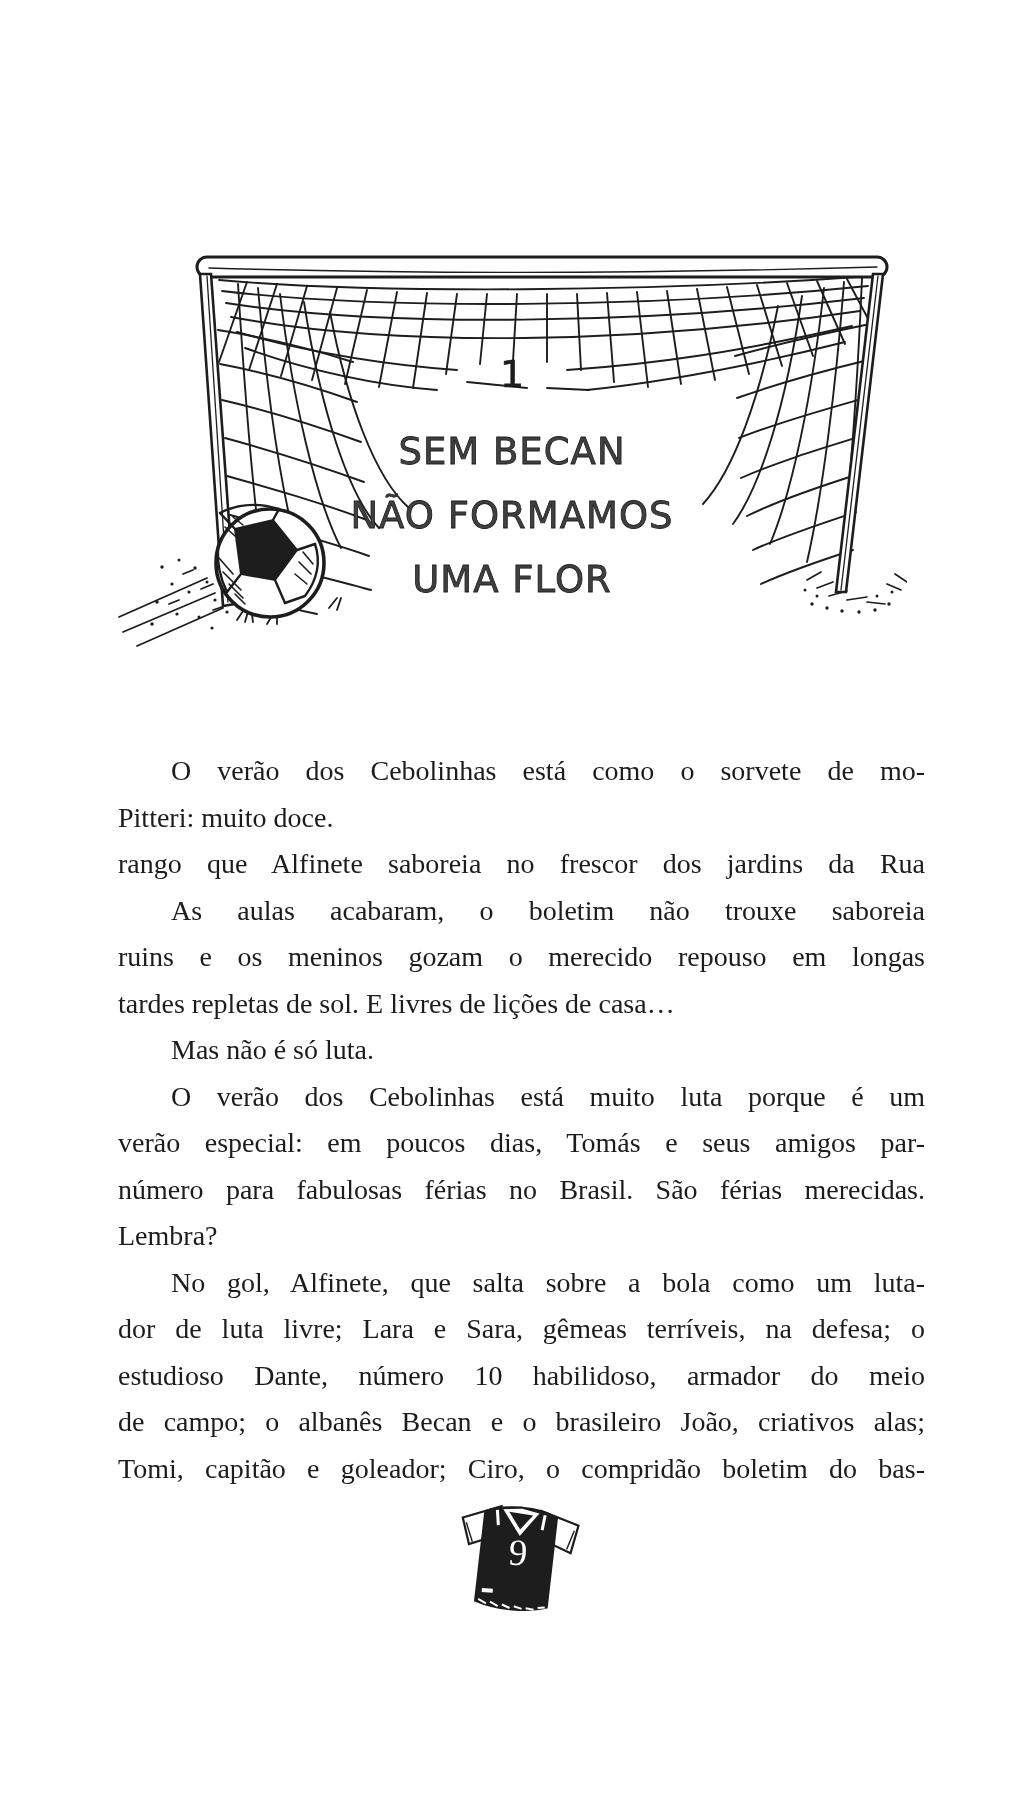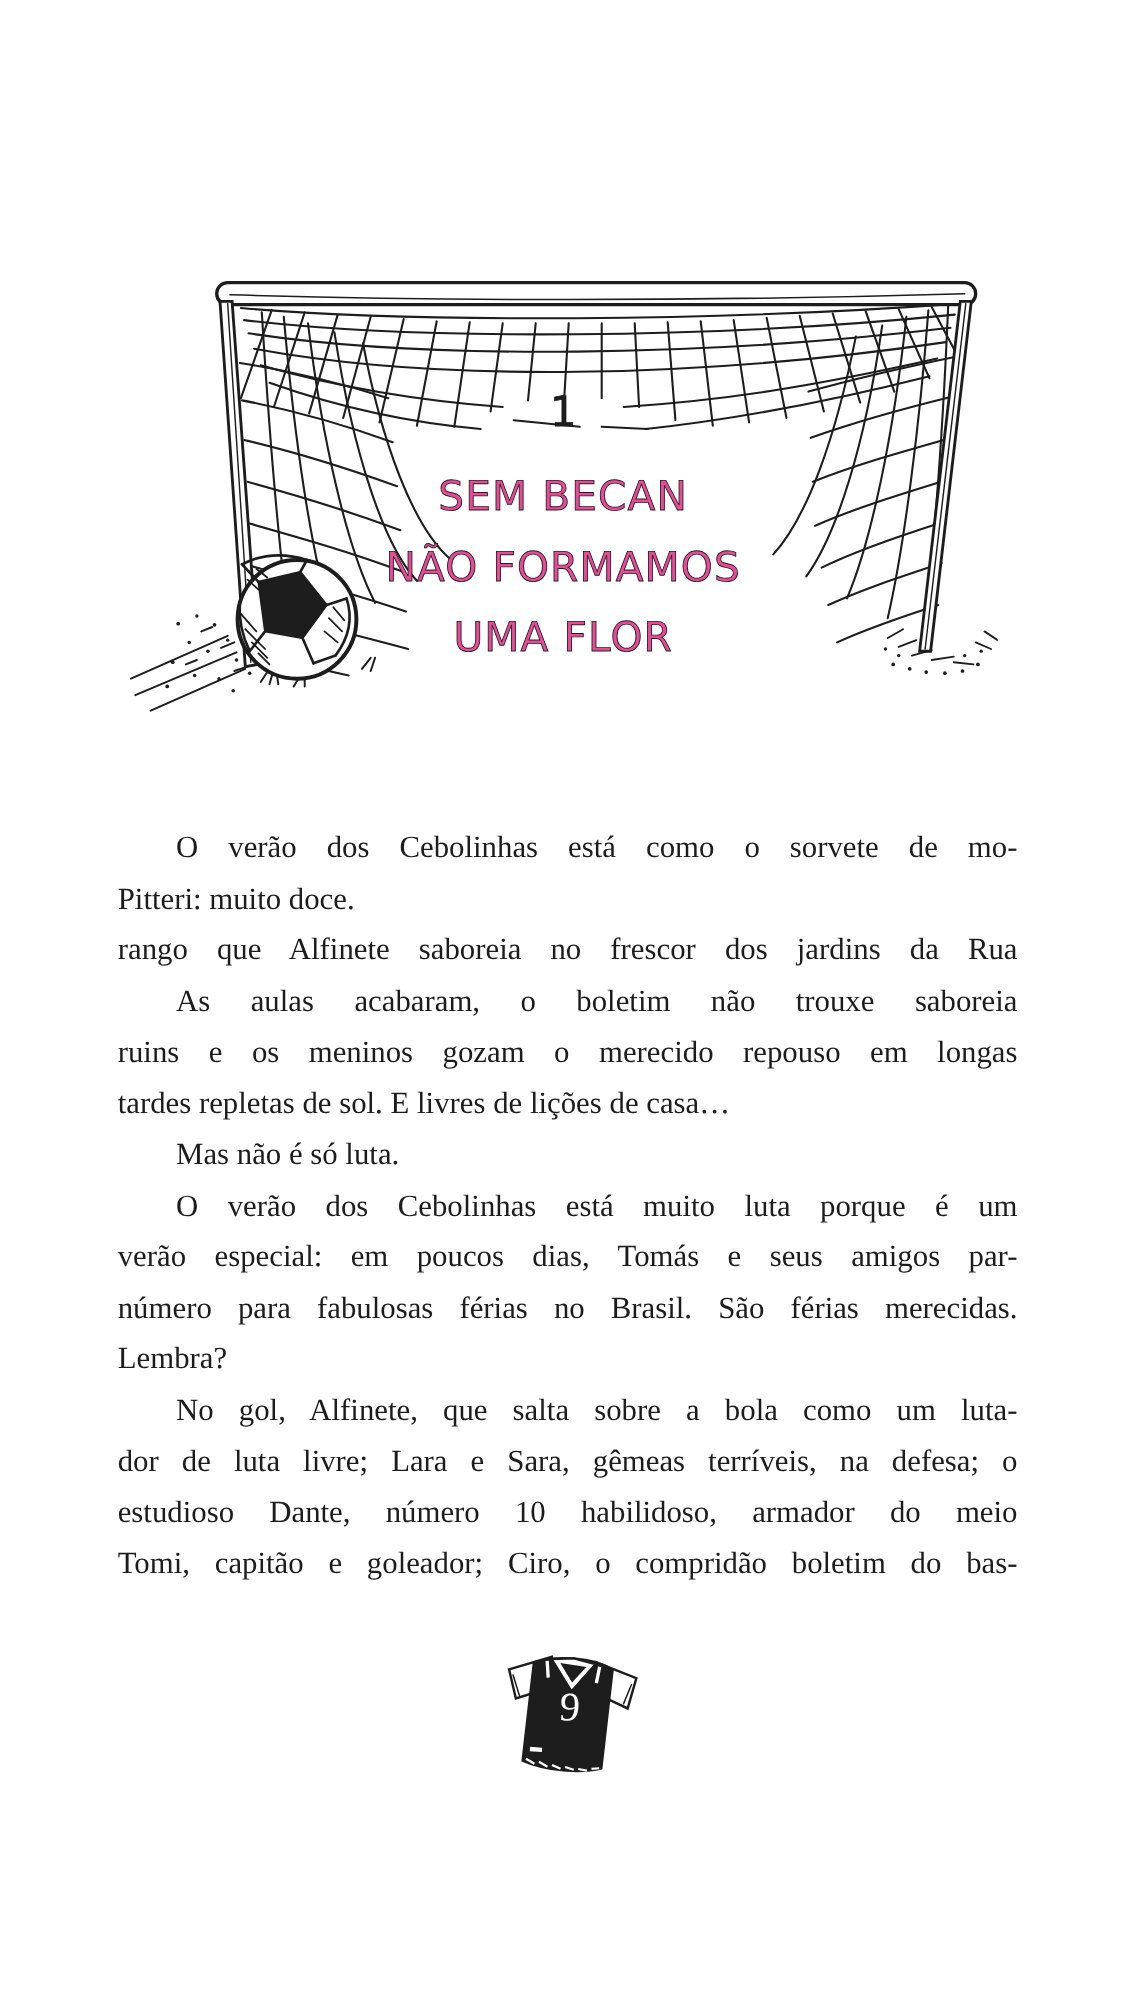--- a/index.html
+++ b/index.html
@@ -10,27 +10,27 @@
   .illus{position:absolute;left:117px;top:212px;width:790px;height:440px;}
   .ink{stroke:#1d1d1d;fill:none;stroke-linecap:round;stroke-linejoin:round;}
   .chapnum{
     position:absolute;left:0;right:0;top:352px;text-align:center;
     font-family:"DejaVu Sans",sans-serif;font-size:38px;color:#1d1d1d;
     -webkit-text-stroke:0.7px #1d1d1d;
   }
   .chaptitle{
     position:absolute;left:0;right:0;top:420px;text-align:center;
     font-family:"DejaVu Sans",sans-serif;font-size:37px;line-height:64px;
-    letter-spacing:1px;color:#ec4899;-webkit-text-stroke:0.8px #1d1d1d;
+    letter-spacing:1px;color:#404040;-webkit-text-stroke:0.8px #1d1d1d;
   }
   .bodytext{
     position:absolute;left:107px;top:748px;width:818px;
     font-size:28px;line-height:46.5px;text-align:justify;color:#1c1c1c;
   }
-  .bline{text-align-last:left;}
+  .bline{text-align-last:left;margin-left:11px;}
   .bline.jfull{text-align-last:justify;}
   .bline.indent{text-indent:53px;}
   .jersey{position:absolute;left:448px;top:1494px;width:140px;height:138px;}
   .pagenum{
     position:absolute;left:448px;top:1533px;width:140px;text-align:center;
     font-size:37px;line-height:40px;color:#ffffff;font-family:"Liberation Serif",serif;
     transform:rotate(4deg);
   }
 </style>
 </head>
@@ -213,20 +213,21 @@
       <div class="bline jfull">ruins e os meninos gozam o merecido repouso em longas</div>
       <div class="bline">tardes repletas de sol. E livres de lições de casa…</div>
       <div class="bline indent">Mas não é só luta.</div>
       <div class="bline indent jfull">O verão dos Cebolinhas está muito luta porque é um</div>
       <div class="bline jfull">verão especial: em poucos dias, Tomás e seus amigos par-</div>
       <div class="bline jfull">número para fabulosas férias no Brasil. São férias merecidas.</div>
       <div class="bline">Lembra?</div>
       <div class="bline indent jfull">No gol, Alfinete, que salta sobre a bola como um luta-</div>
       <div class="bline jfull">dor de luta livre; Lara e Sara, gêmeas terríveis, na defesa; o</div>
       <div class="bline jfull">estudioso Dante, número 10 habilidoso, armador do meio</div>
+      <div class="bline jfull">de campo; o albanês Becan e o brasileiro João, criativos alas;</div>
       <div class="bline jfull">Tomi, capitão e goleador; Ciro, o compridão boletim do bas-</div>
     </div>
 
   <svg class="jersey" viewBox="0 0 140 135" aria-hidden="true">
     <g transform="rotate(4 70 64)">
       <path d="M12,26 L50,12 L56,38 L20,52 Z" fill="#ffffff" stroke="#1d1d1d" stroke-width="2.2"></path>
       <path d="M16,31 L23,49" class="ink" stroke-width="1.4"></path>
       <path d="M90,14 L128,26 L122,54 L86,40 Z" fill="#ffffff" stroke="#1d1d1d" stroke-width="2.2"></path>
       <path d="M124,32 L118,50" class="ink" stroke-width="1.4"></path>
       <path d="M34,18 C44,14 56,12 70,12 C84,12 96,14 106,20 L102,110 C84,116 52,116 30,108 Z" fill="#1d1d1d" stroke="#1d1d1d" stroke-width="2"></path>

